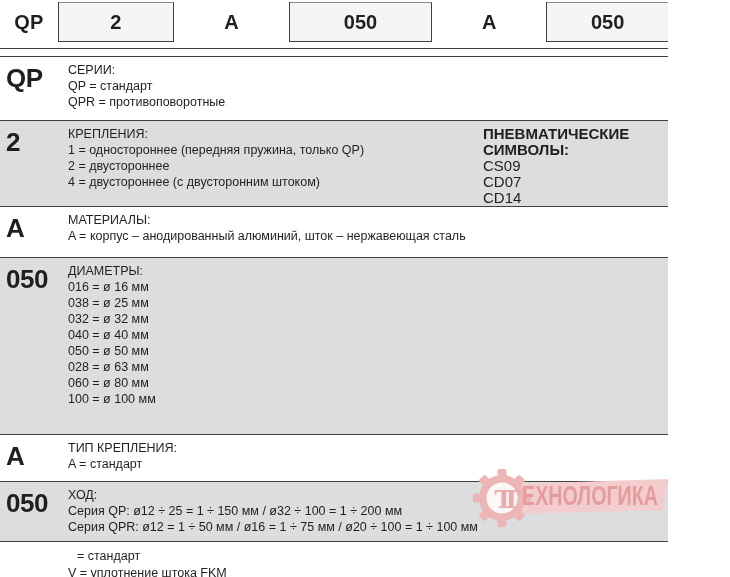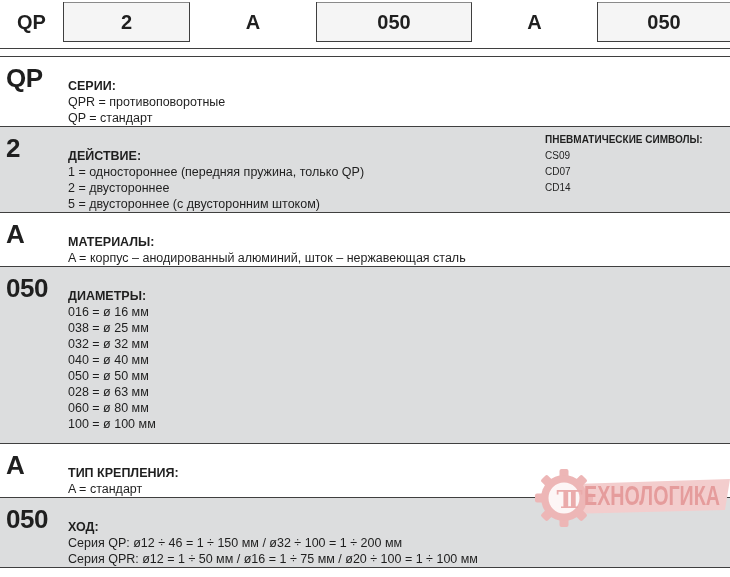--- a/index.html
+++ b/index.html
@@ -1,37 +1,37 @@
 <!DOCTYPE html>
 <html><head>
 <meta charset="utf-8">
 <style>
   html,body{margin:0;padding:0;background:#ffffff;}
   body{font-family:"Liberation Sans",sans-serif;color:#1f1f1f;}
-  .page{position:relative;width:730px;height:577px;background:#fff;overflow:hidden;}
+  .page{position:relative;width:668px;height:577px;background:#fff;overflow:hidden;}
 
   
   .codebar{display:flex;height:40px;margin-top:2px;}
   .codebar .cell{display:flex;align-items:center;justify-content:center;
     font-weight:bold;font-size:20px;box-sizing:border-box;
     border-right:1.5px solid #3f3f3f;}
   .codebar .cell:last-child{border-right:none;}
   .codebar .cell.shaded{background:#f5f5f5;border-top:1.5px solid #8a8a8a;border-bottom:1.5px solid #3f3f3f;}
   .c0{width:64px;} .c1{width:126px;} .c2{width:127px;} .c3{width:155px;} .c4{width:126px;} .c5{width:132px;}
 
   .rule{border:none;border-top:1.5px solid #3f3f3f;margin:6px 0 0 0;}
 
   .rows{margin-top:7px;}
   .row{display:flex;border-top:1.5px solid #3f3f3f;box-sizing:border-box;padding-top:5px;}
   .row.shaded{background:#dcddde;}
   .row .code{width:68px;box-sizing:border-box;padding-left:6px;padding-top:3px;
     font-size:26px;font-weight:bold;line-height:1;letter-spacing:-0.5px;}
   .row .desc{flex:1;font-size:12.5px;line-height:16px;}
-  .row .desc .title{font-weight:bold;margin-top:16px;}
-  .aside{width:185px;font-size:10px;line-height:16px;box-sizing:border-box;}
+  .row .desc .title{font-weight:normal;}
+  .aside{width:185px;font-size:15px;line-height:16px;box-sizing:border-box;}
   .aside .title{font-weight:bold;}
 
   .r0{min-height:64px;} .r1{min-height:70px;} .r2{min-height:51px;}
   .r3{min-height:177px;} .r4{min-height:47px;} .r5{min-height:60px;}
 
   .footer{border-top:1.5px solid #3f3f3f;box-sizing:border-box;min-height:51px;
     padding:6px 0 0 68px;font-size:12.5px;line-height:16.5px;}
   .footer .indent{padding-left:9px;}
 
   
@@ -52,32 +52,32 @@
   </div>
 
   <hr class="rule">
 
   <div class="rows">
 
     <div class="row r0">
       <div class="code">QP</div>
       <div class="desc">
         <div class="title">СЕРИИ:</div>
+        <div>QP = стандарт</div>
         <div>QPR = противоповоротные</div>
-        <div>QP = стандарт</div>
       </div>
     </div>
 
     <div class="row r1 shaded">
       <div class="code">2</div>
       <div class="desc">
-        <div class="title">ДЕЙСТВИЕ:</div>
+        <div class="title">КРЕПЛЕНИЯ:</div>
         <div>1 = одностороннее (передняя пружина, только QP)</div>
         <div>2 = двустороннее</div>
-        <div>5 = двустороннее (с двусторонним штоком)</div>
+        <div>4 = двустороннее (с двусторонним штоком)</div>
       </div>
       <div class="aside">
         <div class="title">ПНЕВМАТИЧЕСКИЕ СИМВОЛЫ:</div>
         <div>CS09</div>
         <div>CD07</div>
         <div>CD14</div>
       </div>
     </div>
 
     <div class="row r2">
@@ -108,21 +108,21 @@
       <div class="desc">
         <div class="title">ТИП КРЕПЛЕНИЯ:</div>
         <div>A = стандарт</div>
       </div>
     </div>
 
     <div class="row r5 shaded">
       <div class="code">050</div>
       <div class="desc">
         <div class="title">ХОД:</div>
-        <div>Серия QP: ø12 ÷ 46 = 1 ÷ 150 мм  /  ø32 ÷ 100 = 1 ÷ 200 мм</div>
+        <div>Серия QP: ø12 ÷ 25 = 1 ÷ 150 мм  /  ø32 ÷ 100 = 1 ÷ 200 мм</div>
         <div>Серия QPR: ø12 = 1 ÷ 50 мм  /  ø16 = 1 ÷ 75 мм  /  ø20 ÷ 100 = 1 ÷ 100 мм</div>
       </div>
     </div>
 
     <div class="footer">
       <div class="indent">=  стандарт</div>
       <div>V = уплотнение штока FKM</div>
 
     </div>
 

